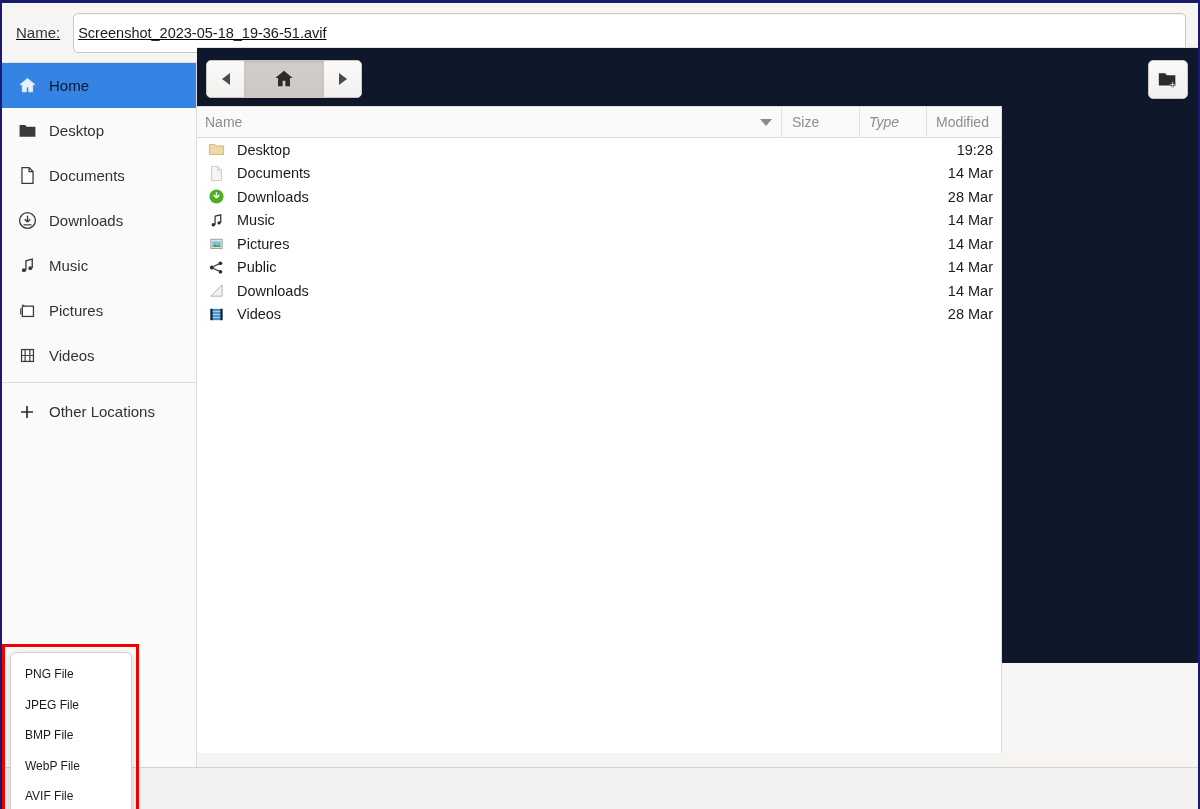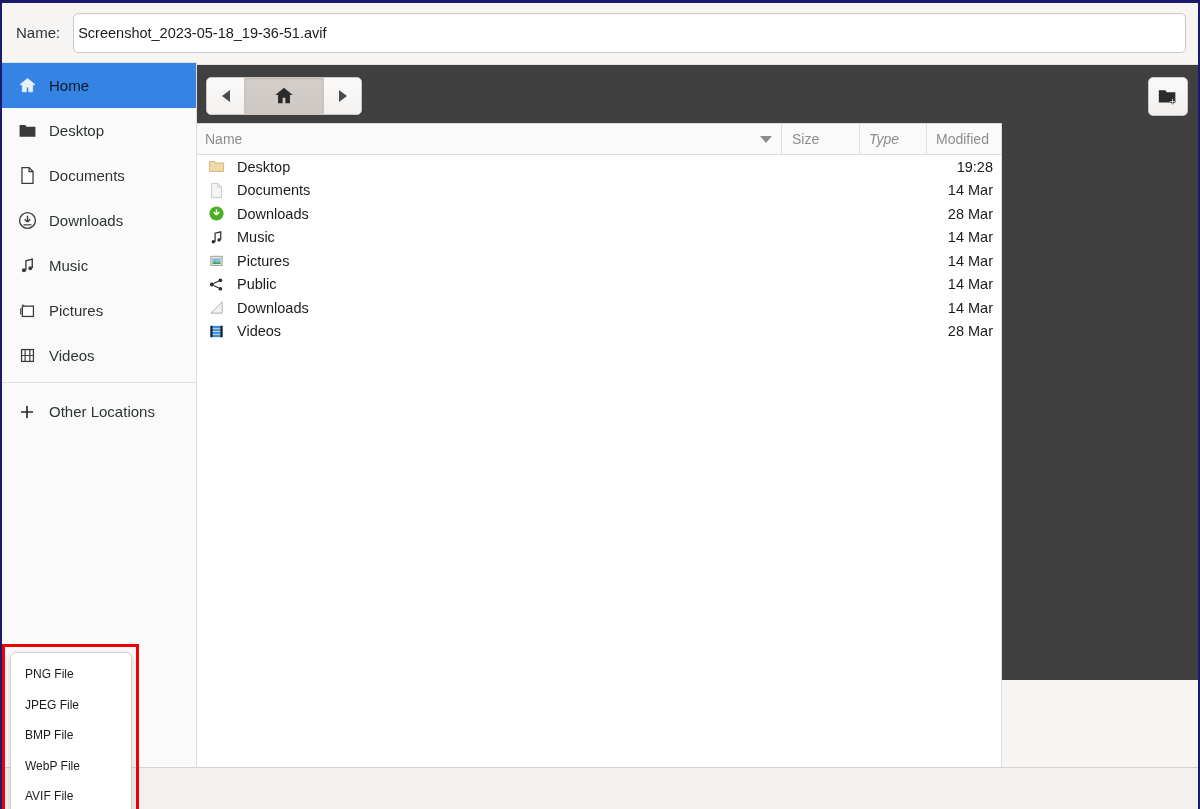--- a/index.html
+++ b/index.html
@@ -24,20 +24,21 @@
   }
 
   
   #name-row {
     position: absolute;
     left: 0; top: 0;
     width: 1196px; height: 59px;
     background: #f6f5f4;
     display: flex;
     align-items: center;
+    text-decoration: underline;
   }
   #name-label {
     font-size: 15px;
     color: #2e3436;
     margin-left: 14px;
     margin-right: 13px;
     white-space: nowrap;
   }
   #name-input {
     flex: 1;
@@ -90,23 +91,23 @@
   .side-item.selected .ico svg { fill: #e8f0fd; stroke: #e8f0fd; }
   #side-sep {
     height: 1px;
     background: #e0dedb;
     margin: 4px 0 6px 0;
   }
 
   
   #main {
     position: absolute;
-    left: 195px; top: 61px;
+    left: 195px; top: 44px;
     width: 1001px; height: 616px;
-    background: #404040;
+    background: #0f172a;
     border-top: 1px solid #e3e1de;
   }
 
   #pathbar-row {
     position: absolute;
     left: 0; top: 0;
     width: 1001px; height: 58px;
   }
   #pathbar {
     position: absolute;

